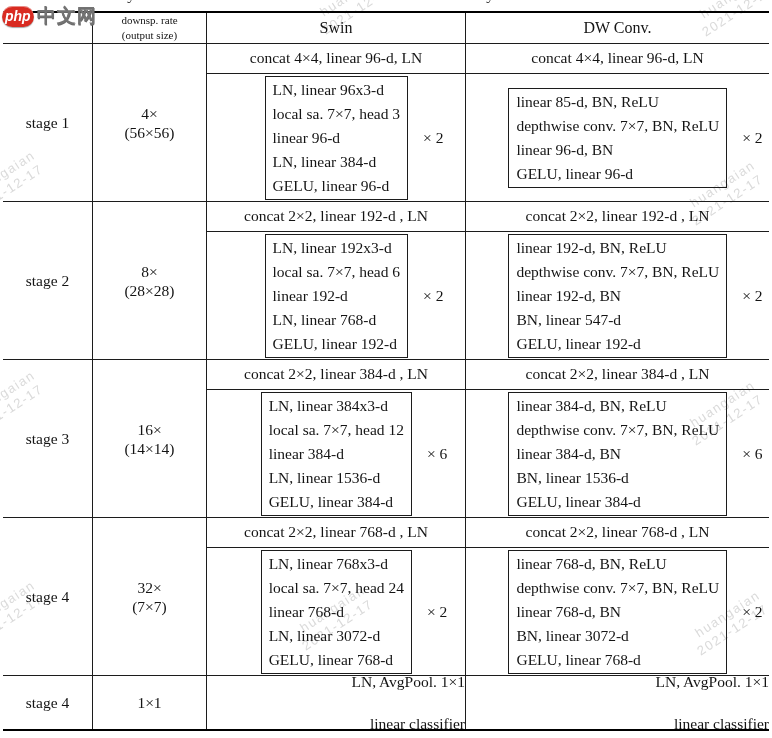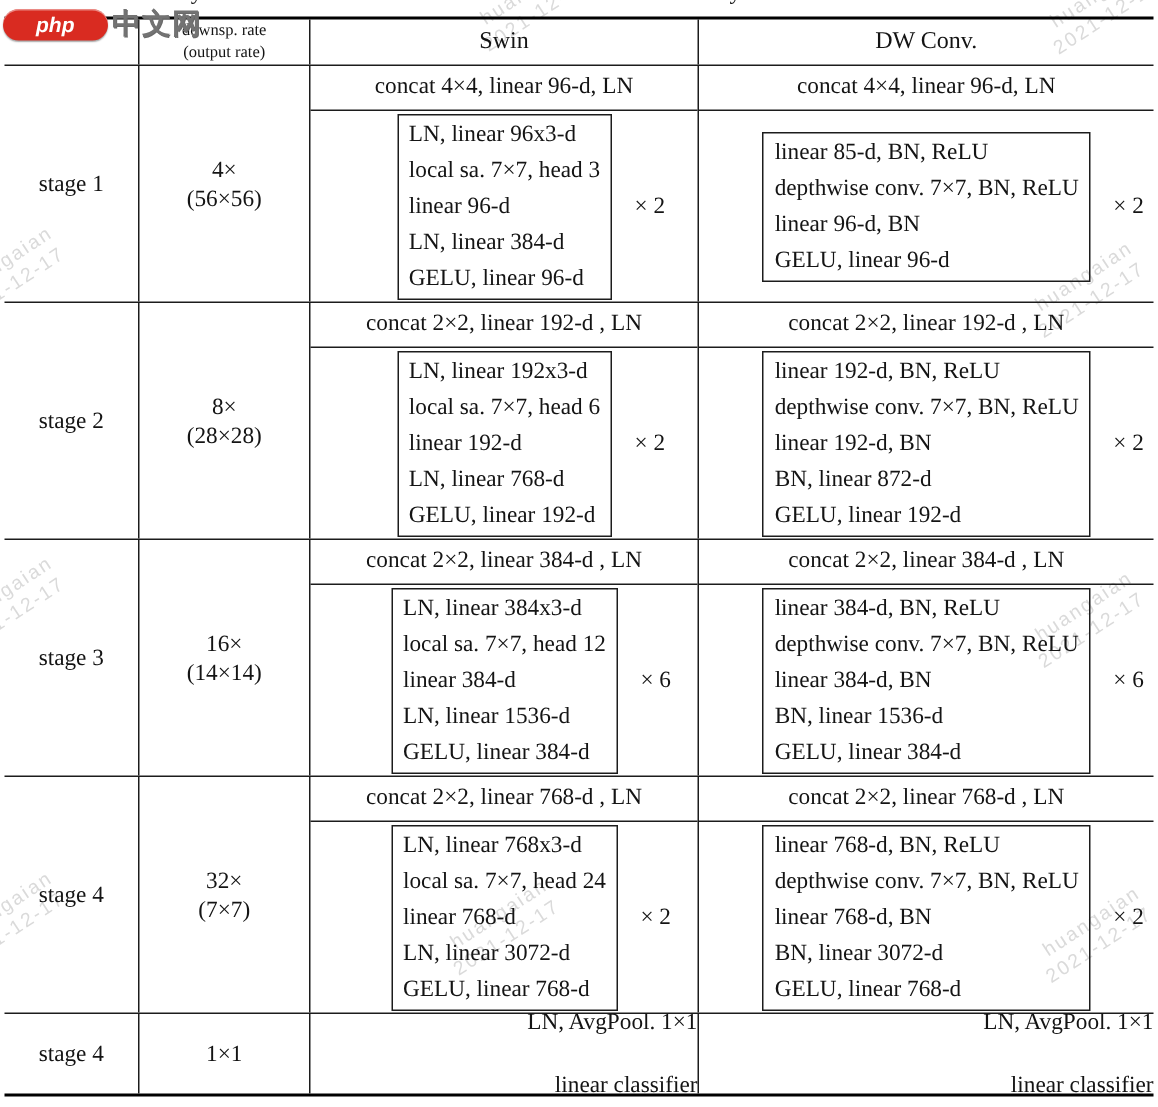--- a/index.html
+++ b/index.html
@@ -7,21 +7,21 @@
         font-family:"Liberation Serif","DejaVu Serif",serif;color:#141414;}
 
   
   .clip-caption{position:absolute;top:-14px;left:88px;width:660px;font-size:15.5px;
         color:#1a1a1a;white-space:nowrap;z-index:2;}
 
   
   .logo{position:absolute;left:2px;top:3px;z-index:4;display:flex;align-items:center;
         font-family:"Liberation Sans","DejaVu Sans",sans-serif;}
   .logo-badge{background:#d92b21;color:#fff;font-weight:700;font-style:italic;font-size:14px;
-        line-height:14px;padding:3px 22px 4px;border-radius:12px;
+        line-height:14px;padding:3px 3px 4px;border-radius:12px;
         box-shadow:inset 0 1px 0 rgba(255,255,255,.45), 0 1px 1px rgba(0,0,0,.35);}
   .logo-site{font-weight:700;font-size:19px;color:#737373;margin-left:3px;letter-spacing:1px;
         text-shadow:0.6px 0.6px 0 #6a6a6a;}
 
   
   .wm{position:absolute;z-index:0;transform:rotate(-33deg);color:#c2c2c2;opacity:.6;
       font-family:"Liberation Sans","DejaVu Sans",sans-serif;font-size:13px;line-height:16px;
       letter-spacing:1.5px;white-space:nowrap;}
   .wm .wm-date{margin-left:-8px;}
 
@@ -100,21 +100,21 @@
     <span class="logo-badge">php</span>
     <span class="logo-site">中文网</span>
   </div>
 
   <div class="tbl">
 
     <div class="row row-hdr">
       <div class="c1"></div>
       <div class="c2 hdr-two">
         <div>downsp. rate</div>
-        <div>(output rate)</div>
+        <div>(output size)</div>
       </div>
       <div class="c3 hdr-cell">Swin</div>
       <div class="c4 hdr-cell">DW Conv.</div>
     </div>
 
     <div class="row row-stg">
       <div class="c1">stage 1</div>
       <div class="c2">
         <div>4×</div>
         <div>(56×56)</div>
@@ -165,21 +165,21 @@
           <div class="mult">× 2</div>
         </div>
       </div>
       <div class="c4">
         <div class="concat">concat 2×2, linear 192-d , LN</div>
         <div class="blockarea">
           <div class="bbox">
             <div class="bline">linear 192-d, BN, ReLU</div>
             <div class="bline">depthwise conv. 7×7, BN, ReLU</div>
             <div class="bline">linear 192-d, BN</div>
-            <div class="bline">BN, linear 872-d</div>
+            <div class="bline">BN, linear 547-d</div>
             <div class="bline">GELU, linear 192-d</div>
           </div>
           <div class="mult">× 2</div>
         </div>
       </div>
     </div>
 
     <div class="row row-stg">
       <div class="c1">stage 3</div>
       <div class="c2">

